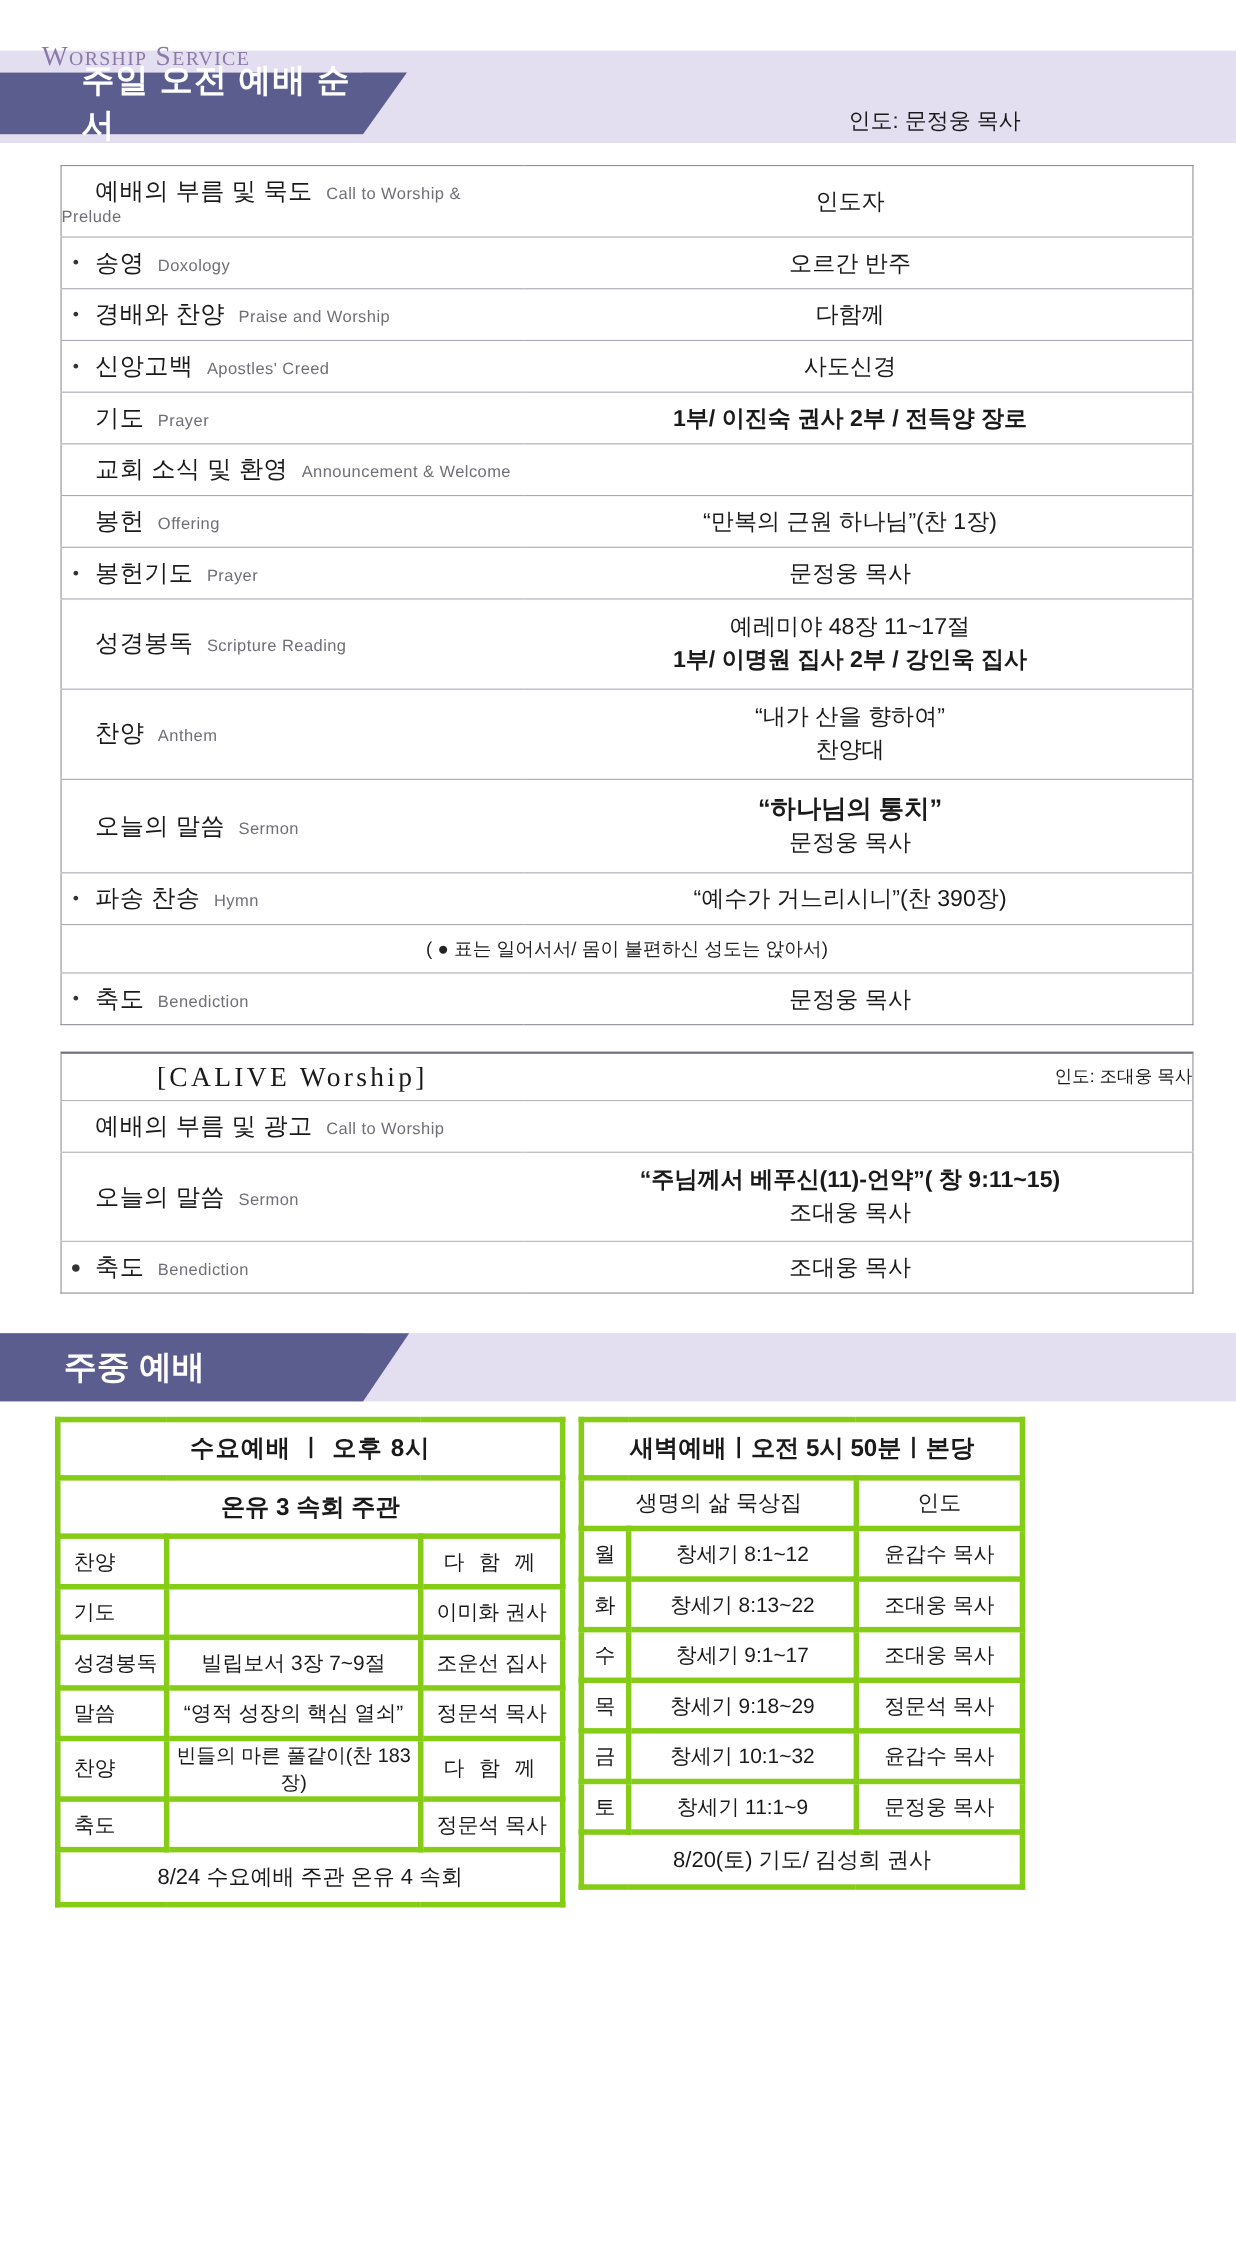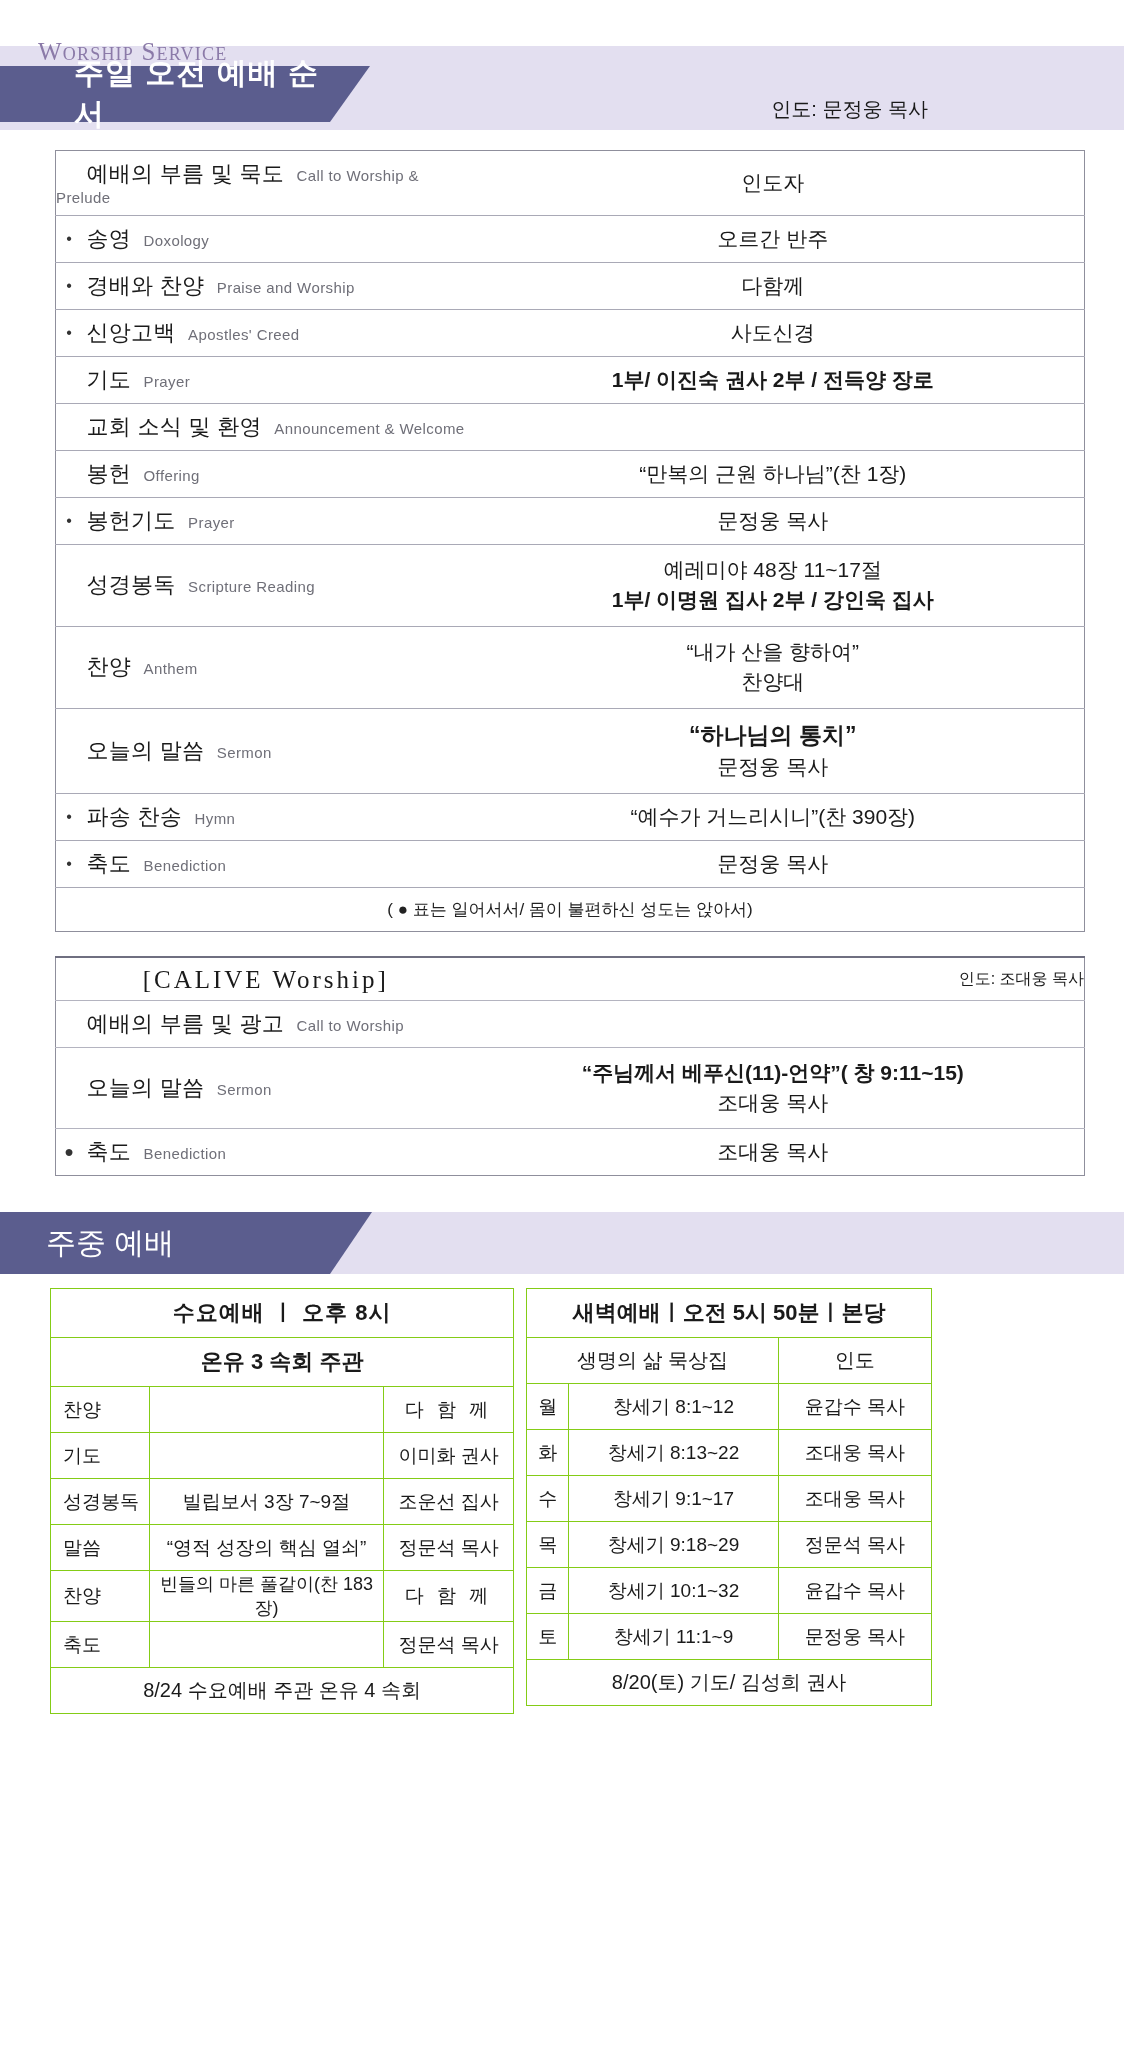--- a/index.html
+++ b/index.html
@@ -91,28 +91,28 @@
   .banner2-wrap { position: relative; height: 86px; margin-top: 26px; }
   .banner2-bg { position: absolute; left: 0; top: 10px; width: 1124px; height: 62px; background: #e3dff0; }
   .banner2-tab {
     position: absolute; left: 0; top: 10px; height: 62px; width: 330px;
     background: #5b5d8e; display: flex; align-items: center;
   }
   .banner2-tab:after {
     content: ""; position: absolute; right: -42px; top: 0;
     border-top: 62px solid #5b5d8e; border-right: 42px solid transparent;
   }
-  .banner2-tab span { color: #fff; font-size: 30px; font-weight: 400; margin-left: 46px; }
+  .banner2-tab span { color: #fff; font-size: 30px; font-weight: 700; margin-left: 58px; }
 
   
   .bottom { display: flex; gap: 12px; margin: 0 36px 0 50px; }
   .wed { width: 572px; }
   .dawn { width: 500px; }
   table.grid { border-collapse: collapse; width: 100%; border: 1px solid #6f6f80; }
-  table.grid td, table.grid th { border: 1px solid #84cc16; font-weight: normal; }
+  table.grid td, table.grid th { border: 5px solid #84cc16; font-weight: normal; }
   .wed th.title { font-size: 22px; font-weight: 700; padding: 9px 0; text-align: center; letter-spacing: 1px; }
   .wed th.sub { font-size: 22px; font-weight: 700; padding: 9px 0; text-align: center; }
   .wed td { height: 46px; font-size: 19px; }
   .wed .c1 { width: 118px; text-align: left; padding-left: 12px; }
   .wed .c2 { width: 290px; text-align: center; }
   .wed .c3 { width: 160px; text-align: center; }
   .wed .foot { text-align: center; font-size: 20px; padding: 9px 0; }
 
   .dawn th.title { font-size: 22px; font-weight: 700; padding: 9px 0; text-align: center; }
   .dawn td { height: 46px; font-size: 19px; }
@@ -256,31 +256,31 @@
         <td class="col-item">
           <span class="bullet">•</span>
           <span class="kr">파송 찬송</span>
           <span class="en">Hymn</span>
         </td>
         <td class="col-val">
           <span class="val">“예수가 거느리시니”(찬 390장)</span>
         </td>
       </tr>
       <tr>
+        <td class="sub-note" colspan="2">( ● 표는 일어서서/ 몸이 불편하신 성도는 앉아서)</td>
+      </tr>
+      <tr>
         <td class="col-item">
           <span class="bullet">•</span>
           <span class="kr">축도</span>
           <span class="en">Benediction</span>
         </td>
         <td class="col-val">
           <span class="val">문정웅 목사</span>
         </td>
-      </tr>
-      <tr>
-        <td class="sub-note" colspan="2">( ● 표는 일어서서/ 몸이 불편하신 성도는 앉아서)</td>
       </tr>
     </tbody>
   </table>
 
   <div class="calive-rule"></div>
   <table class="calive-table">
     <tbody>
       <tr class="calive-head">
         <td class="calive-title">[CALIVE Worship]</td>
         <td class="calive-leader">인도: 조대웅 목사</td>

